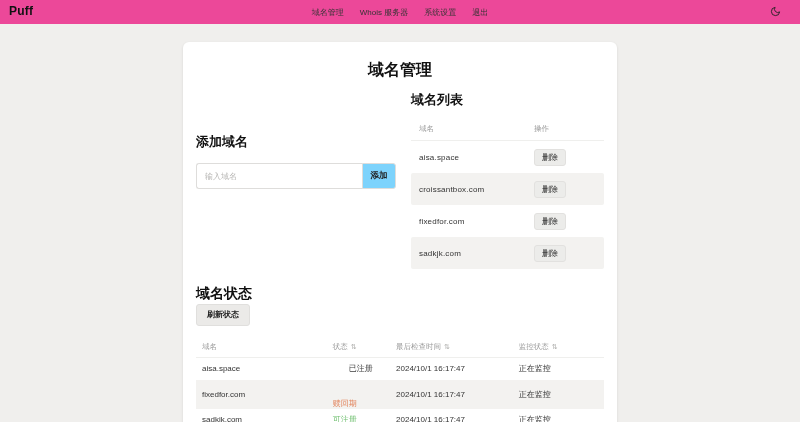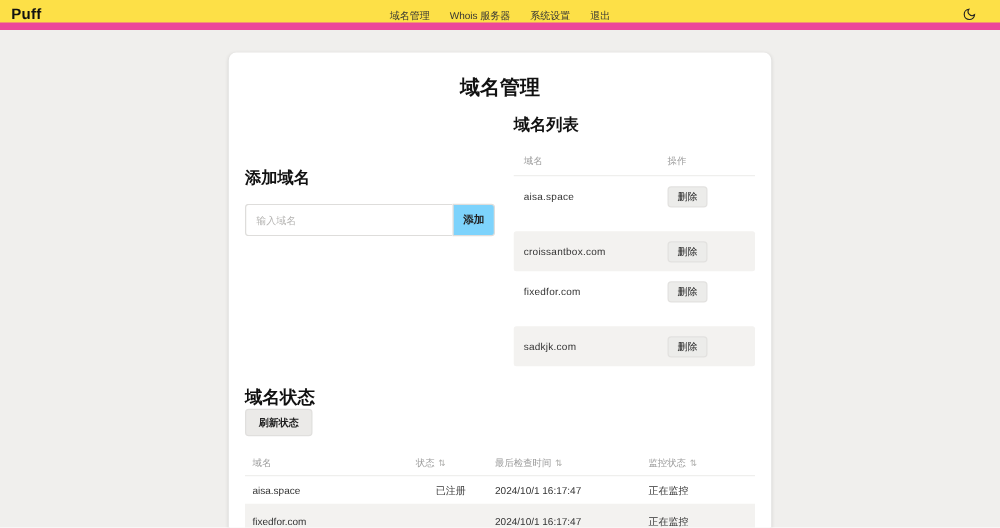--- a/index.html
+++ b/index.html
@@ -4,21 +4,21 @@
 <style>
   * { margin:0; padding:0; box-sizing:border-box; }
   html,body { width:800px; height:422px; overflow:hidden; }
   body {
     font-family:"Liberation Sans","DejaVu Sans",sans-serif;
     background:#f0efed; color:#222; position:relative;
   }
   
   .navbar {
     position:absolute; top:0; left:0; width:800px; height:24px;
-    background:#fde047; border-bottom:6px solid #ec4899;
+    background:#ec4899; border-bottom:6px solid #ec4899;
     display:flex; align-items:center;
   }
   .brand { position:absolute; left:9px; top:4px; font-size:12px; font-weight:bold; color:#111; letter-spacing:.2px; }
   .nav-links {
     position:absolute; left:0; right:0; top:0; height:24px;
     display:flex; justify-content:center; align-items:center; gap:16px;
   }
   .nav-link { font-size:8px; color:#333; cursor:pointer; white-space:nowrap; }
   .theme-toggle { position:absolute; right:18px; top:4px; width:14px; height:14px; cursor:pointer; display:flex; align-items:center; justify-content:center; }
   .theme-toggle svg { width:11px; height:11px; stroke:#222; fill:none; stroke-width:2; }
@@ -33,21 +33,21 @@
   .col-left  { width:200px; }
   .col-right { flex:1; margin-left:15px; }
   .section-heading { font-size:13px; font-weight:bold; color:#111; }
   
   .list-table { margin-top:8px; width:100%; }
   .list-row {
     display:grid; grid-template-columns:1fr 62px; align-items:center;
     min-height:32px; padding:0 8px; font-size:8px;
   }
   .list-header { min-height:24px; color:#9a9a9a; font-size:7.5px; border-bottom:1px solid #efefed; }
-  .list-row.striped { background:#f3f2f0; border-radius:2px;margin-top:12px; }
+  .list-row.striped { background:#f3f2f0; border-radius:2px; }
   .domain-cell { color:#333; letter-spacing:.2px; }
   .delete-btn {
     width:32px; height:17px; background:#ececea; border:1px solid #e2e1df;
     border-radius:3px; font-size:8px; color:#222; cursor:pointer;
     display:flex; align-items:center; justify-content:center;
     font-family:inherit;
     text-align:center;
   }
   
   .add-section { margin-top:42px; }

